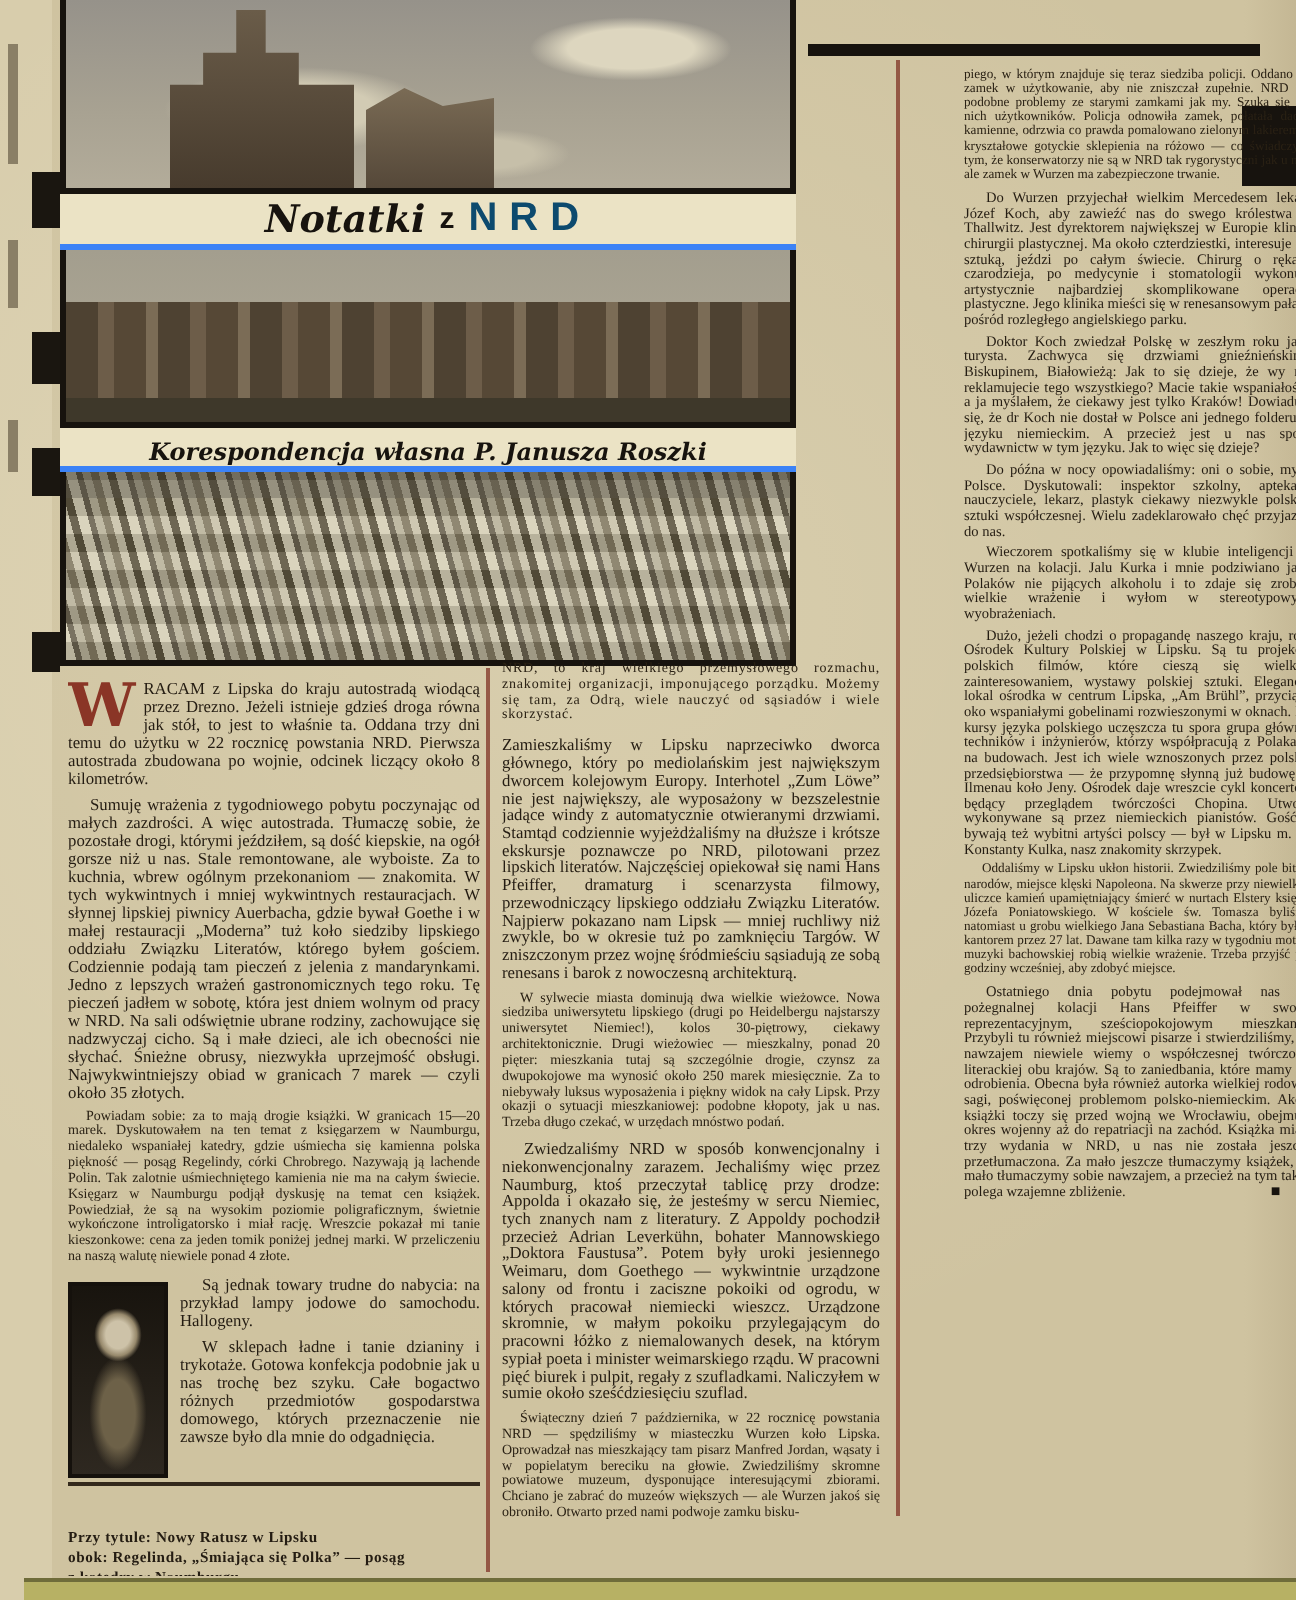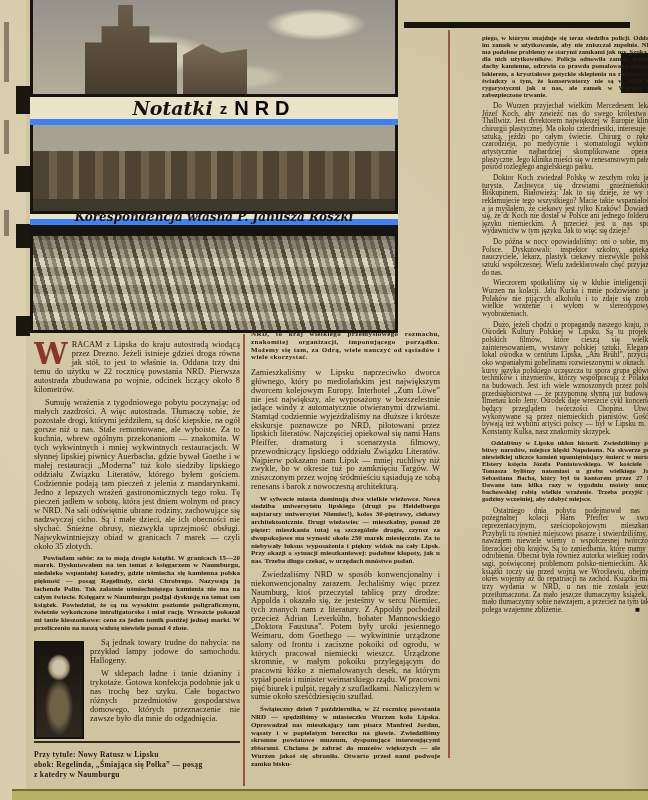--- a/index.html
+++ b/index.html
@@ -35,55 +35,55 @@
     background:
       linear-gradient(0deg,#3e382a,#3e382a) 0 100%/100% 12px no-repeat,
       repeating-linear-gradient(90deg,#4e4232 0 16px,#6d5d49 16px 24px,#564836 24px 40px,#7b6c56 40px 46px) 0 26px/100% 50px no-repeat,
       linear-gradient(180deg,#a39e8e,#b2ab98);}
   .photo-cars{top:236px;height:94px;
     background:
       linear-gradient(0deg, rgba(40,36,26,.38), rgba(40,36,26,.38)) 0 0/100% 13px no-repeat,
       repeating-linear-gradient(0deg, rgba(0,0,0,.14) 0 9px, rgba(255,255,255,.10) 9px 18px),
       repeating-linear-gradient(75deg,#d6cfb6 0 5px,#6b6350 5px 8px,#b9b29a 8px 12px,#837a62 12px 16px,#c9c2a9 16px 20px,#5d553f 20px 24px),
       #8d8571;}
-  .banner{position:absolute;left:0;width:368px;background:#ebe3c5;border-top:3px solid #17130e;border-bottom:6px solid #3b82f6;box-sizing:border-box;display:flex;align-items:center;justify-content:center;}
+  .banner{position:absolute;left:0;width:368px;background:#ebe3c5;border-top:3px solid #17130e;border-bottom:3px solid #3b82f6;box-sizing:border-box;display:flex;align-items:center;justify-content:center;}
   .banner-title{top:94px;height:31px;gap:7px;}
-  .banner-byline{top:211px;height:14px;}
+  .banner-byline{top:211px;height:25px;align-items:flex-end;}
   .t-script{font-family:"DejaVu Serif",serif;font-style:italic;font-weight:bold;font-size:19px;color:#17130e;}
   .t-z{font-family:"Liberation Sans",sans-serif;font-weight:bold;font-size:15px;color:#17130e;}
-  .t-caps{font-family:"Liberation Sans",sans-serif;font-weight:bold;font-size:20px;letter-spacing:6px;color:#000000;}
+  .t-caps{font-family:"Liberation Sans",sans-serif;font-weight:bold;font-size:20px;letter-spacing:6px;color:#0c4a6e;}
   .byline{font-family:"DejaVu Serif",serif;font-style:italic;font-weight:bold;font-size:12px;color:#17130e;}
 
   .top-rule{position:absolute;left:404px;top:22px;width:226px;height:6px;background:#17130e;}
   .corner-mark{position:absolute;left:621px;top:53px;width:27px;height:40px;background:#17130e;}
 
   
   .rule{position:absolute;width:2px;background:#8a4434;opacity:.85;}
   .rule-mid{left:243px;top:334px;height:452px;}
   .rule-right{left:448px;top:30px;height:728px;}
 
   
   .col{position:absolute;overflow:hidden;color:#241c12;}
   .col-left{left:34px;top:340px;width:206px;height:448px;}
   .col-mid{left:251px;top:331px;width:189px;height:460px;}
   .col-right{left:466px;top:34px;width:174px;height:724px;margin-left:16px;}
   .p{font-size:8.4px;line-height:1.07;text-align:justify;margin:0 0 4px;text-indent:11px;}
   .col-mid .p{line-height:1.04;}
-  .sp{font-weight:bold;font-size:7px;line-height:1.12;text-align:justify;margin:0 0 5px;text-indent:9px;color:#2a2114;}
+  .sp{font-weight:normal;font-size:7px;line-height:1.12;text-align:justify;margin:0 0 5px;text-indent:9px;color:#2a2114;}
   .first{text-indent:0;}
   .col-right .p{font-size:7.3px;line-height:1.05;margin:0 0 3px;}
   .col-right .sp{font-size:6.6px;line-height:1.08;margin:0 0 4px;}
   .intro{letter-spacing:.4px;margin-bottom:7px;text-indent:0;}
   .dropcap{float:left;font-family:"DejaVu Serif",serif;font-weight:bold;font-size:30px;line-height:.8;color:#8a3526;margin:2px 4px 0 0;}
   .statue{float:left;width:50px;height:98px;margin:3px 6px 2px 0;border:2px solid #15110c;box-sizing:border-box;
     background:
       radial-gradient(ellipse 16px 18px at 50% 26%, #cdc2a8 0 38%, #97896c 58%, rgba(0,0,0,0) 74%),
       radial-gradient(ellipse 19px 38px at 50% 68%, #6d6148 0 45%, rgba(0,0,0,0) 75%),
       linear-gradient(180deg,#18140e,#2e2820);}
-  .caption{clear:both;border-top:2px solid #33291c;margin-top:4px;padding-top:7px;font-weight:bold;font-size:7.6px;line-height:1.3;letter-spacing:.3px;}
+  .caption{clear:both;border-top:2px solid #33291c;margin-top:4px;padding-top:21px;font-weight:bold;font-size:7.6px;line-height:1.3;letter-spacing:.3px;}
   .endmark{float:right;letter-spacing:3px;font-size:8px;color:#17130e;margin-left:4px;}
 
   .bottom-band{position:absolute;left:12px;top:789px;width:636px;height:11px;
     background:linear-gradient(180deg,#6f6c3a 0 2px,#b7b164 2px);}
 </style>
 </head>
 <body>
 
 <div class="page">
 

